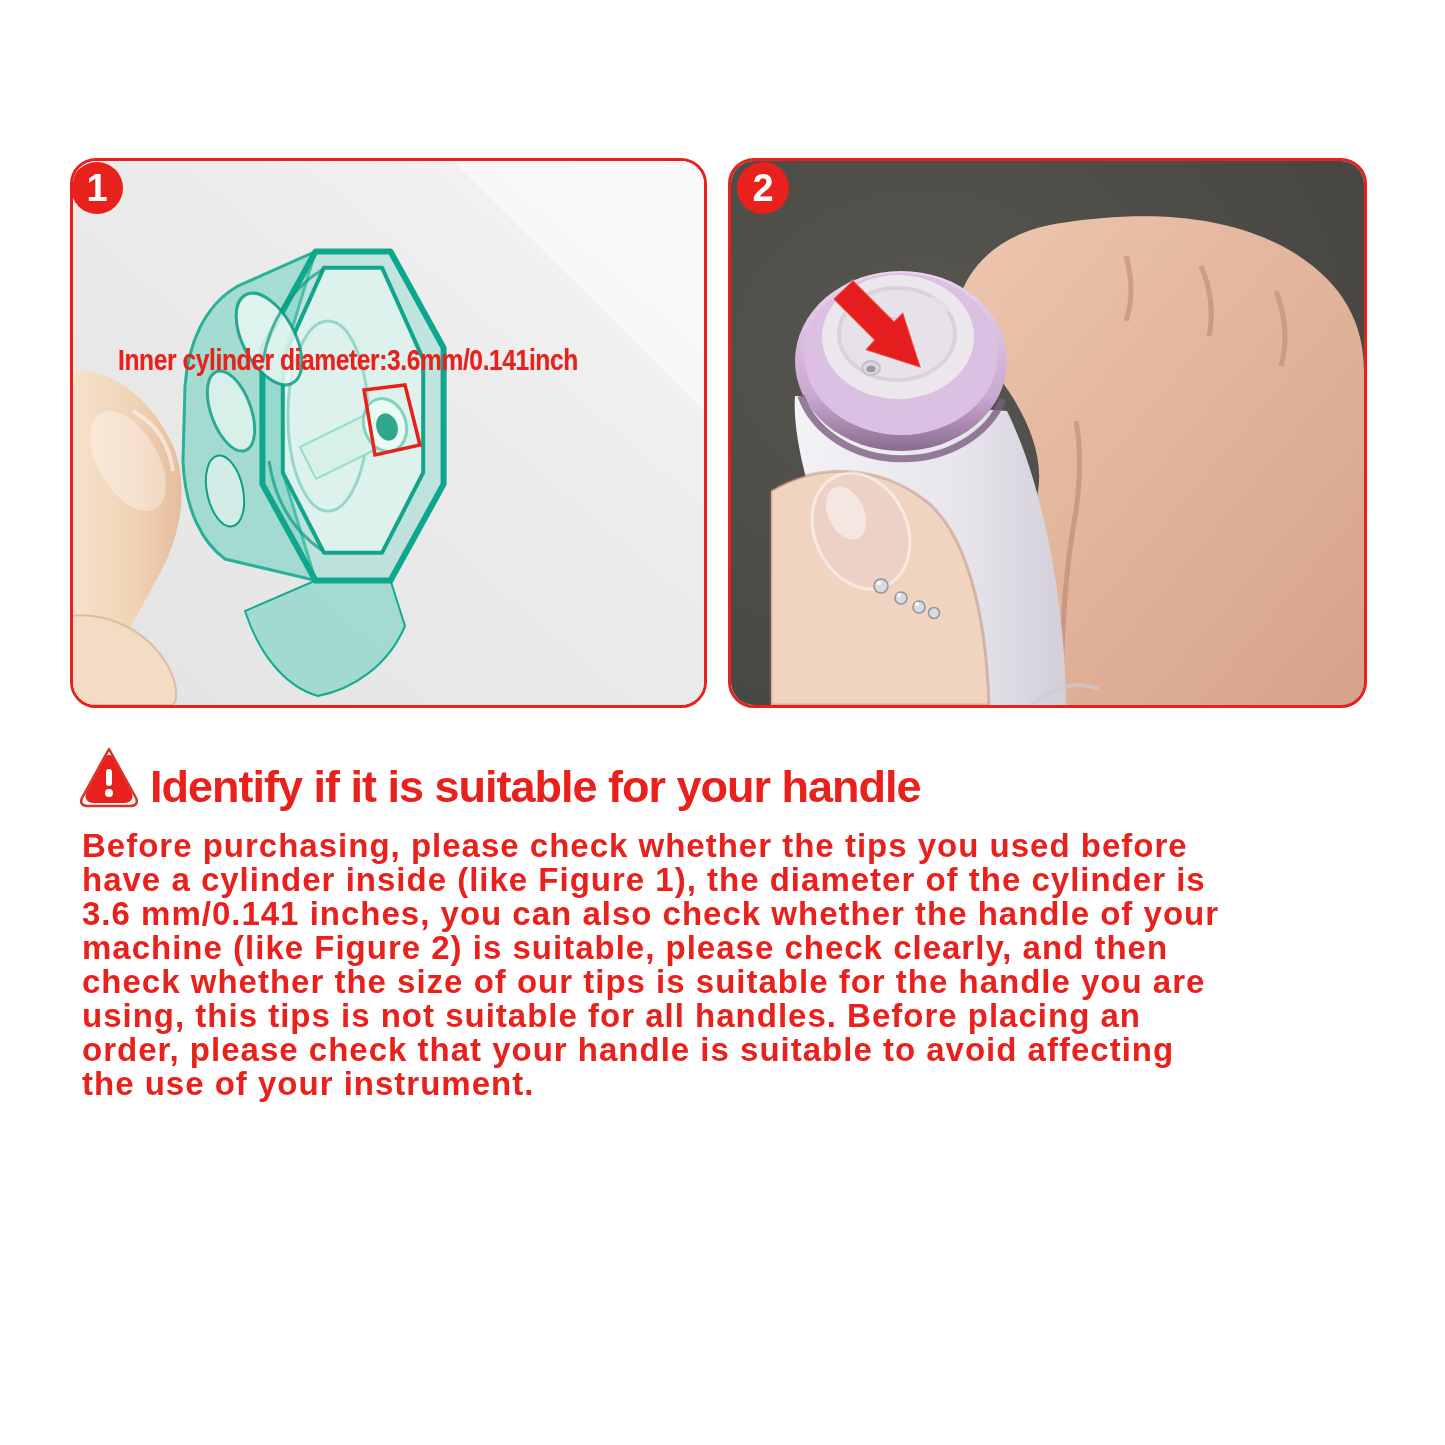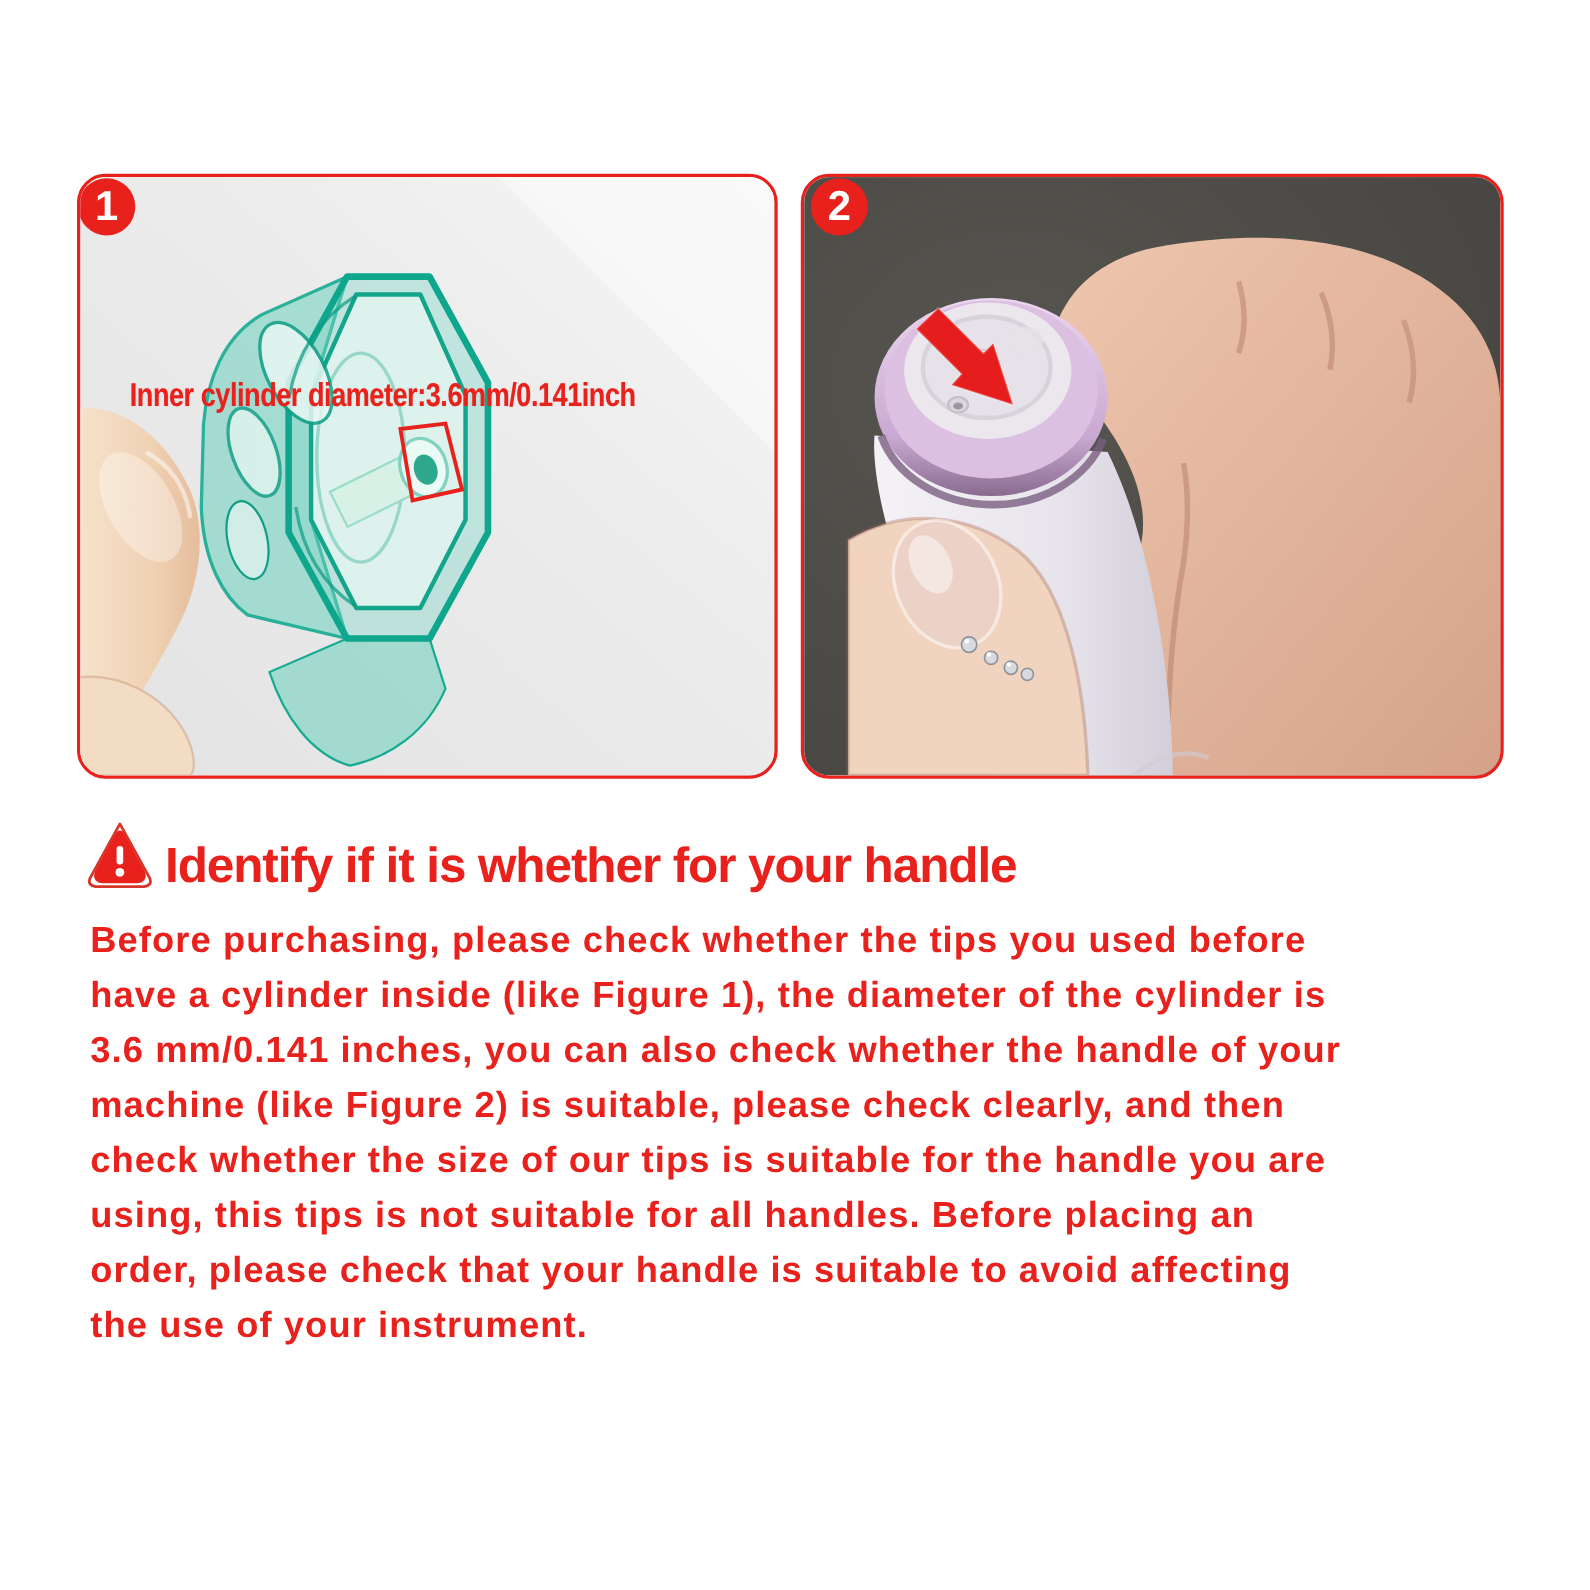--- a/index.html
+++ b/index.html
@@ -25,21 +25,21 @@
               white-space:nowrap;transform:scaleX(0.82);transform-origin:left center;
               text-shadow:0 0 1px rgba(232,33,28,.4);}
 
   
   .warn-icon{position:absolute;left:78px;top:746px;width:62px;height:68px;}
   .heading{position:absolute;left:150px;top:762px;color:#e8211c;font-weight:bold;
            font-size:45px;letter-spacing:-1px;white-space:nowrap;line-height:50px;}
 
   
   .para{position:absolute;left:82px;top:829px;width:1290px;color:#e8211c;
-        font-weight:bold;font-size:33px;line-height:50px;letter-spacing:1px;
+        font-weight:bold;font-size:33px;line-height:34px;letter-spacing:1px;
         white-space:pre-line;}
 </style>
 </head>
 <body>
 
 <div class="canvas">
 
   <div class="panel" id="panel1">
     <svg viewBox="0 0 631 544">
       <defs>
@@ -157,21 +157,21 @@
 
     <div class="badge" id="badge2">2</div>
   </div>
 
   <svg class="warn-icon" viewBox="0 0 62 68">
     <path d="M 31,3 L 58,52 Q 61,59 53,60 L 9,60 Q 1,59 4,52 Z" fill="#ffffff" stroke="#d7342a" stroke-width="2.5" stroke-linejoin="round"></path>
     <path d="M 31,13 L 50,48 Q 52,53 46,53 L 16,53 Q 10,53 12,48 Z" fill="#e8211c" stroke="#e8211c" stroke-width="8" stroke-linejoin="round"></path>
     <rect x="28" y="23" width="6" height="17" rx="3" fill="#ffffff"></rect>
     <circle cx="31" cy="47" r="4" fill="#ffffff"></circle>
   </svg>
-  <div class="heading">Identify if it is whether for your handle</div>
+  <div class="heading">Identify if it is suitable for your handle</div>
 
   <div class="para">Before purchasing, please check whether the tips you used before
 have a cylinder inside (like Figure 1), the diameter of the cylinder is
 3.6 mm/0.141 inches, you can also check whether the handle of your
 machine (like Figure 2) is suitable, please check clearly, and then
 check whether the size of our tips is suitable for the handle you are
 using, this tips is not suitable for all handles. Before placing an
 order, please check that your handle is suitable to avoid affecting
 the use of your instrument.</div>
 

